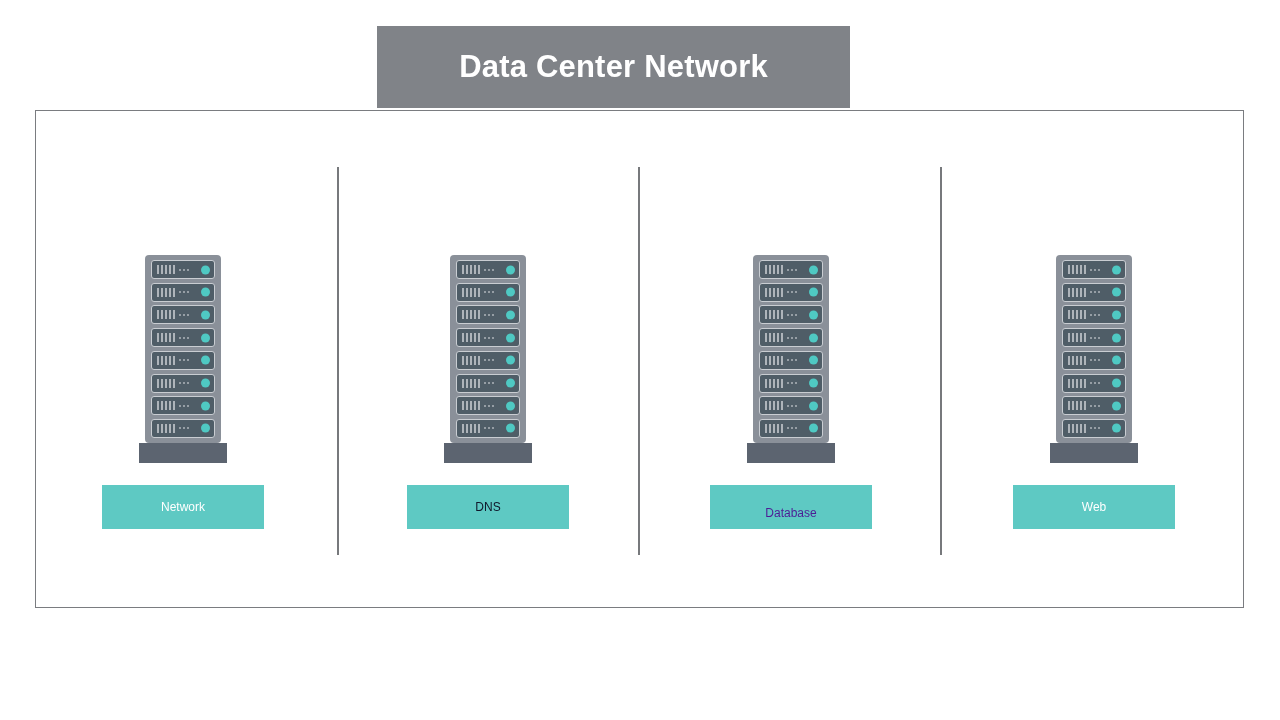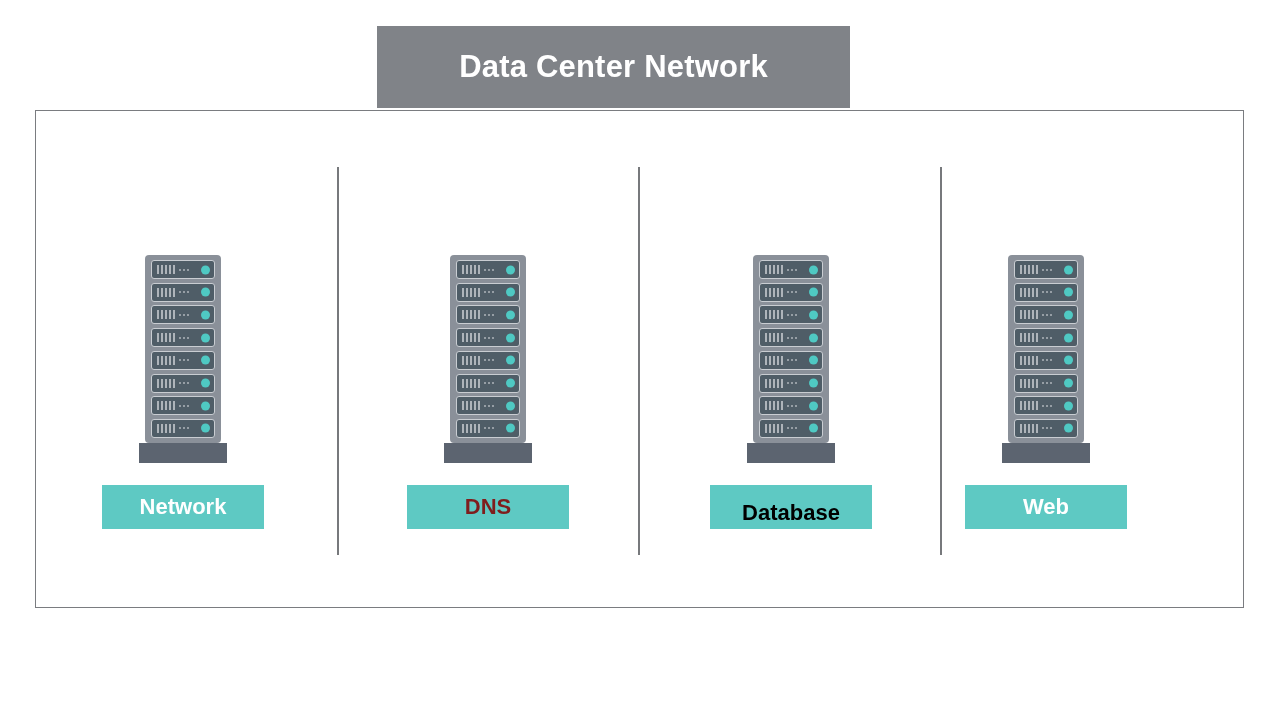--- a/index.html
+++ b/index.html
@@ -154,22 +154,22 @@
     margin-top: 22px;
     width: 162px;
     height: 44px;
     background: #5ec9c3;
     display: flex;
     align-items: center;
     justify-content: center;
   }
   .server-label-text {
     color: #ffffff;
-    font-size: 22px;
-    font-weight: bold;
+    font-size: 12px;
+    font-weight: normal;
     white-space: nowrap;
   }
 </style>
 </head>
 <body>
 
 <div class="title-banner">
   <div class="title-text">Data Center Network</div>
 </div>
 
@@ -434,21 +434,21 @@
               <span></span>
               <span></span>
               <span></span>
             </div>
             <div class="unit-led" style="background: rgb(79, 201, 195);"></div>
           </div>
         </div>
         <div class="rack-base" style="background: rgb(92, 100, 112);"></div>
       </div>
       <div class="server-label" style="background: rgb(94, 201, 195);">
-        <span class="server-label-text" style="color: #7f1d1d;">DNS</span>
+        <span class="server-label-text" style="color: #0f172a;">DNS</span>
       </div>
     </div>
     <div class="server-column" style="left: 681px;">
       <div class="rack">
         <div class="rack-chassis" style="background: rgb(138, 144, 153);"></div>
         <div class="rack-units">
           <div class="server-unit" style="background: rgb(79, 93, 103); border-color: rgb(201, 205, 210);">
             <div class="unit-bars">
               <span></span>
               <span></span>
@@ -565,24 +565,24 @@
               <span></span>
               <span></span>
               <span></span>
             </div>
             <div class="unit-led" style="background: rgb(79, 201, 195);"></div>
           </div>
         </div>
         <div class="rack-base" style="background: rgb(92, 100, 112);"></div>
       </div>
       <div class="server-label" style="background: rgb(94, 201, 195);">
-        <span class="server-label-text" style="color: #000000; margin-top: 12px;">Database</span>
+        <span class="server-label-text" style="color: #4c1d95; margin-top: 12px;">Database</span>
       </div>
     </div>
-    <div class="server-column" style="left: 936px; justify-content: center;">
+    <div class="server-column" style="left: 984px; justify-content: center;">
       <div class="rack">
         <div class="rack-chassis" style="background: rgb(138, 144, 153);"></div>
         <div class="rack-units">
           <div class="server-unit" style="background: rgb(79, 93, 103); border-color: rgb(201, 205, 210);">
             <div class="unit-bars">
               <span></span>
               <span></span>
               <span></span>
               <span></span>
               <span></span>

